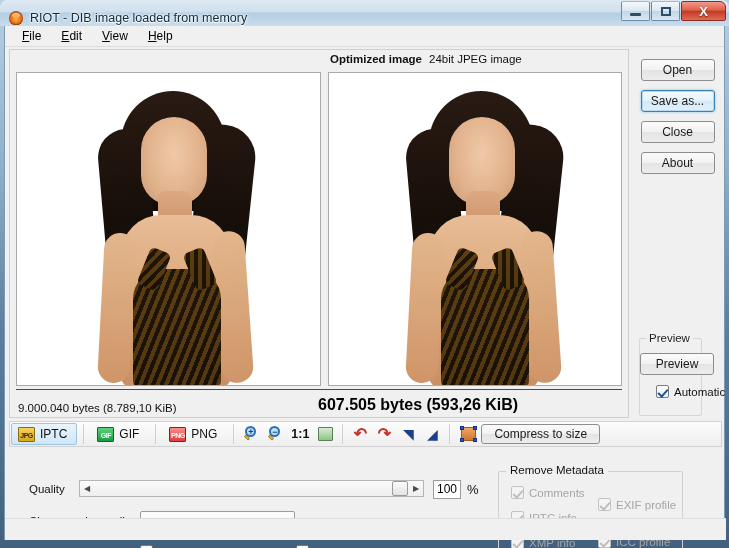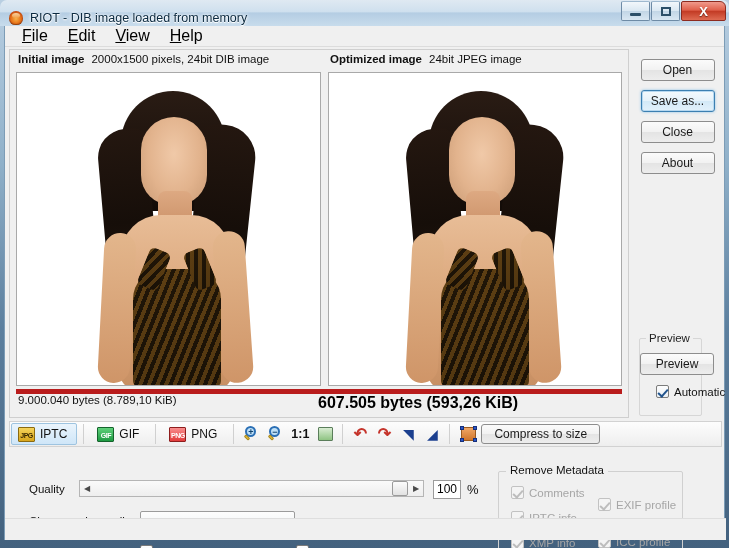--- a/index.html
+++ b/index.html
@@ -71,21 +71,21 @@
     background:#f0f0f0;
     border-left:1px solid #7c9cb6; border-right:1px solid #7c9cb6;
     border-bottom:1px solid #7c9cb6;
   }
 
   .menubar {
     height:21px; background:#f0f0f0; display:flex; align-items:center;
     padding-left:8px; border-bottom:1px solid #dcdcdc;
   }
   .menu-item {
-    font-size:16px; color:#000; padding:2px 9px; margin-right:2px; cursor:default;
+    font-size:12px; color:#000; padding:2px 9px; margin-right:2px; cursor:default;
   }
   .menu-item u { text-decoration:underline; }
 
   .content { position:relative; height:493px; }
 
   
   .workspace {
     position:absolute; left:4px; top:2px; width:620px; height:369px;
     background:#f0f0f0;
     border:1px solid #cfcfcf;
@@ -100,22 +100,22 @@
 
   .imgbox {
     position:absolute; top:22px; height:314px;
     background:#ffffff; border:1px solid #a9a9a9; overflow:hidden;
   }
   .imgbox.left { left:6px; width:305px; }
   .imgbox.right { left:318px; width:294px; }
 
   .sizebar {
     position:absolute; top:339px; height:25px; left:6px; width:606px;
-    border-top:5px solid #b91c1c;
-    display:flex; align-items:flex-start;
+    border-top:1px solid #b91c1c;
+    display:flex; align-items:flex-end;
   }
   .size-left { font-size:11.5px; color:#111; margin-left:2px; width:300px;}
   .size-right { font-size:16px; font-weight:bold; color:#000; }
 
   
   .photo { position:absolute; inset:0; background:#fff; }
   .ph-hair-l, .ph-hair-r, .ph-face, .ph-neck, .ph-torso, .ph-arm-l, .ph-arm-r,
   .ph-bikini, .ph-shoulder-l, .ph-shoulder-r, .ph-hairtop, .ph-fringe { position:absolute; }
   .ph-hairtop {
     background: linear-gradient(180deg,#2a1c14 0%, #1b110c 60%, #120b07 100%);
@@ -329,24 +329,20 @@
       <div class="menu-item"><u>F</u>ile</div>
       <div class="menu-item"><u>E</u>dit</div>
       <div class="menu-item"><u>V</u>iew</div>
       <div class="menu-item"><u>H</u>elp</div>
     </div>
 
     <div class="content">
 
       <div class="workspace">
 
-        <div class="panel-head head-left">
-          <span class="strong">Initial image</span>
-          <span>2000x1500 pixels, 24bit DIB image</span>
-        </div>
         <div class="panel-head head-right">
           <span class="strong">Optimized image</span>
           <span>24bit JPEG image</span>
         </div>
 
         <div class="imgbox left">
           <div class="photo">
             <div class="ph-hairtop" style="left:104px;top:18px;width:104px;height:120px;border-radius:52px 52px 30px 30px;"></div>
             <div class="ph-hair-l" style="left:86px;top:56px;width:50px;height:170px;border-radius:40px 18px 30px 40px;transform:rotate(-5deg);"></div>
             <div class="ph-hair-r" style="left:176px;top:52px;width:56px;height:185px;border-radius:18px 44px 46px 30px;transform:rotate(6deg);"></div>

